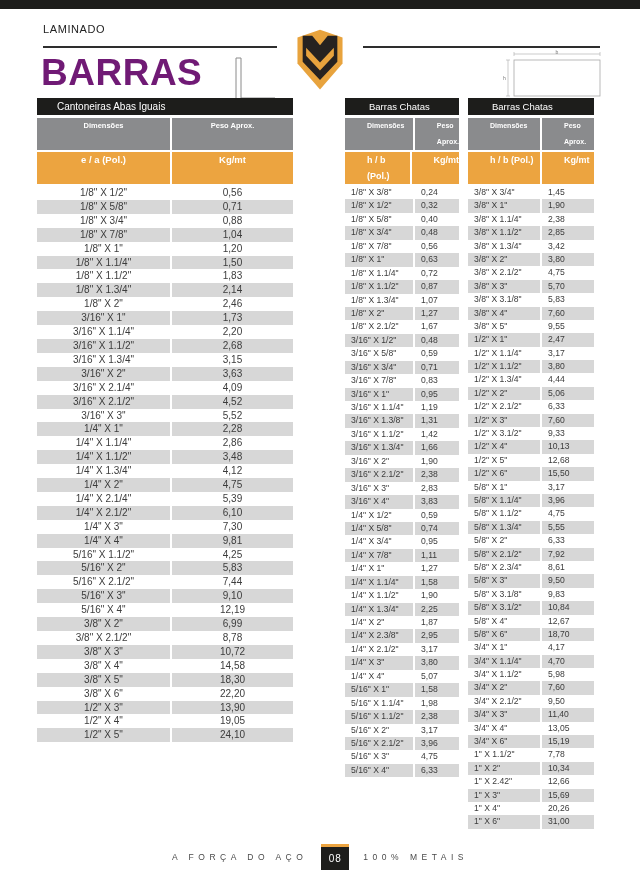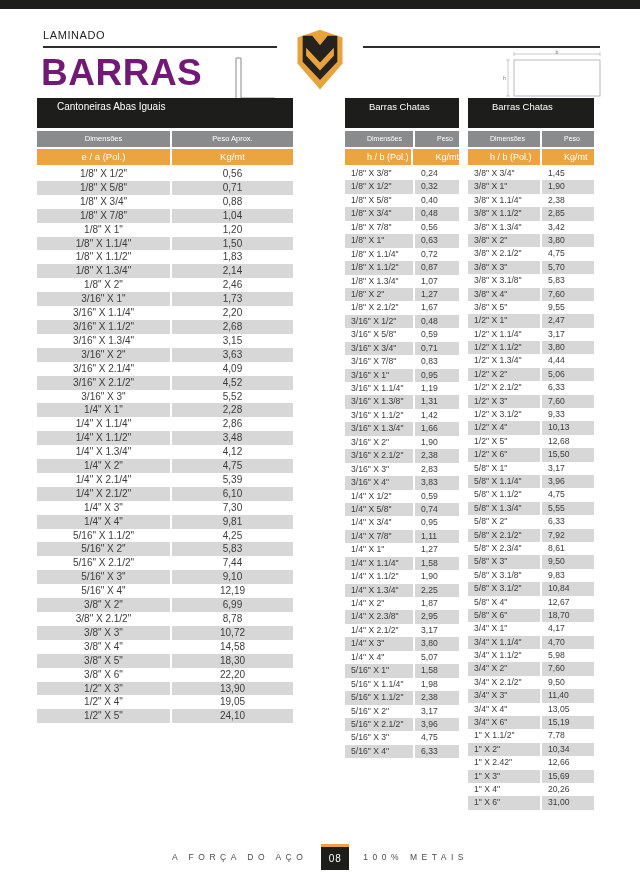--- a/index.html
+++ b/index.html
@@ -2,35 +2,35 @@
 <html><head>
 <meta charset="utf-8">
 <style>
   html,body { margin:0; padding:0; background:#fff; }
   .page {
     position:relative; width:640px; height:879px; background:#fff;
     font-family:"Liberation Sans", sans-serif; overflow:hidden;
   }
   .topbar { position:absolute; left:0; top:0; width:640px; height:9px; background:#1d1d1b; }
 
-  .section-label { position:absolute; left:43px; top:29px; font-size:11px; letter-spacing:0.6px; color:#232323; }
+  .section-label { position:absolute; left:43px; top:23px; font-size:11px; letter-spacing:0.6px; color:#232323; }
   .rule { position:absolute; top:46px; height:2px; background:#2e2e2e; }
   .rule.left  { left:43px; width:234px; }
   .rule.right { left:363px; width:237px; }
 
   .page-title { position:absolute; left:41px; top:52px; font-size:37px; font-weight:bold; letter-spacing:0.5px; color:#701a75; }
 
   .logo { position:absolute; left:294px; top:26px; }
   .angle-diagram { position:absolute; left:233px; top:56px; }
   .flatbar-diagram { position:absolute; left:503px; top:50px; }
 
   .tbl { position:absolute; }
-  .tbl .title { background:#1d1d1b; color:#fff; height:30px; line-height:17px; margin-bottom:3px; }
+  .tbl .title { background:#1d1d1b; color:#fff; height:17px; line-height:17px; margin-bottom:3px; }
   .band { display:flex; gap:2px; margin-bottom:2px; }
-  .band .cell { color:#fff; height:16px; line-height:16px; box-sizing:border-box; }
+  .band .cell { color:#fff; height:32px; line-height:16px; box-sizing:border-box;font-weight:bold; }
   .band.gray .cell { background:#8a8b8d; }
   .band.orange .cell { background:#eca440; }
   .rows .trow { display:flex; gap:2px; }
   .rows .cell { color:#3c3c3c; box-sizing:border-box; overflow:hidden; white-space:nowrap; }
   .rows .trow.alt .cell { background:#d7d7d7; }
 
   
   .t0 { left:37px; top:98px; width:256px; }
   .t0 .title { font-size:10px; padding-left:20px; }
   .t0 .band .cell { text-align:center; }

